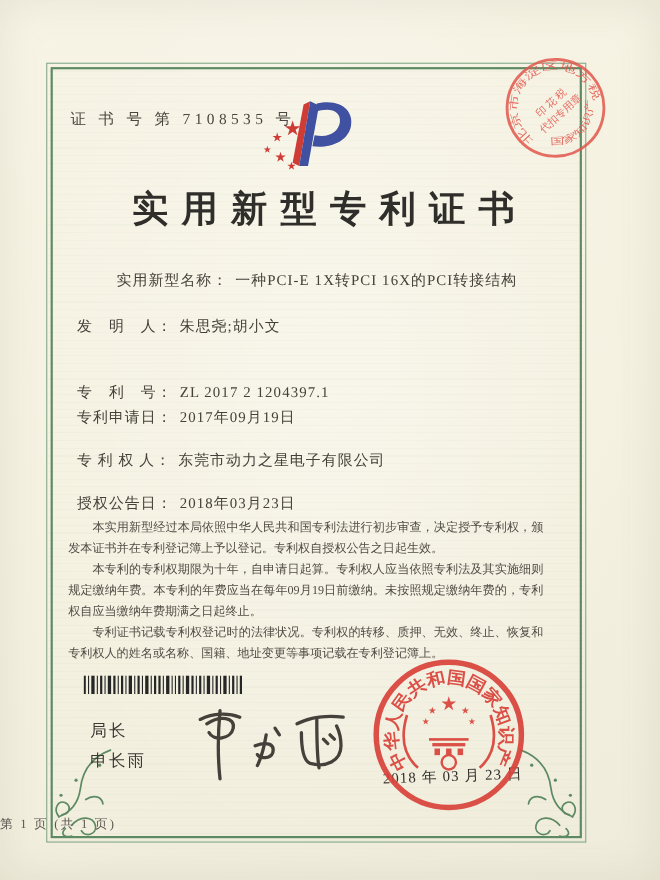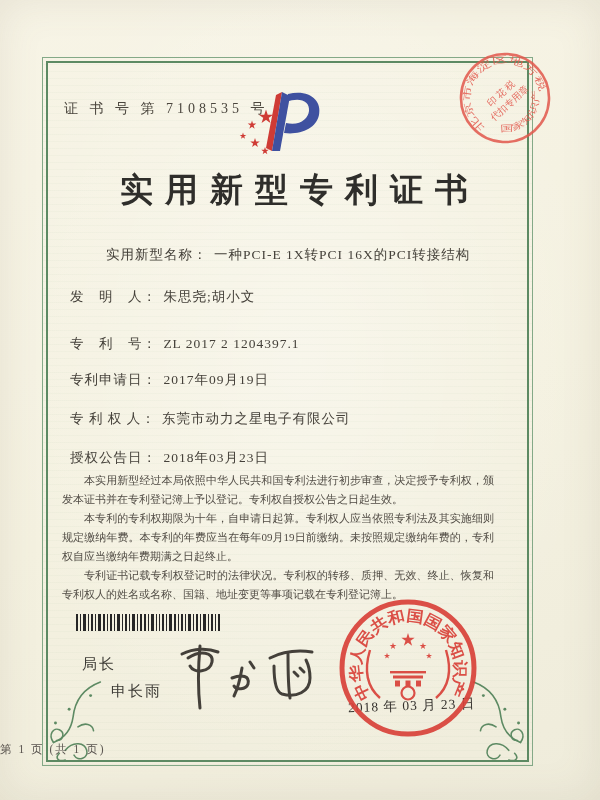--- a/index.html
+++ b/index.html
@@ -92,21 +92,21 @@
   <div class="title">实用新型专利证书</div>
 
   <div class="row" style="top:246px;margin-left:36px;">
     <span class="lbl">实用新型名称：</span>
     <span class="val">一种PCI-E 1X转PCI 16X的PCI转接结构</span>
   </div>
   <div class="row" style="top:288px;">
     <span class="lbl">发　明　人：</span>
     <span class="val">朱思尧;胡小文</span>
   </div>
-  <div class="row" style="top:335px;text-align:right;">
+  <div class="row" style="top:348px;text-align:right;">
     <span class="lbl">专　利　号：</span>
     <span class="val">ZL 2017 2 1204397.1</span>
   </div>
   <div class="row" style="top:371px;">
     <span class="lbl">专利申请日：</span>
     <span class="val">2017年09月19日</span>
   </div>
   <div class="row" style="top:410px;">
     <span class="lbl">专 利 权 人：</span>
     <span class="val">东莞市动力之星电子有限公司</span>
@@ -160,21 +160,21 @@
       <rect x="124" width="1" height="17"></rect>
         <rect x="127" width="3" height="17"></rect>
         <rect x="132" width="1" height="17"></rect>
       <rect x="135" width="2" height="17"></rect>
         <rect x="139" width="1" height="17"></rect>
         <rect x="142" width="2" height="17"></rect>
     </g>
   </svg>
 
   <div class="signer" style="top:655px;">局长</div>
-  <div class="signer" style="top:682px;margin-left:29px;">申长雨</div>
+  <div class="signer" style="top:682px;">申长雨</div>
 
   <svg class="abs" style="left:170px;top:628px;" width="170" height="95" viewBox="0 0 170 95">
     <g fill="none" stroke="#44403a" stroke-width="3" stroke-linecap="round">
       <path d="M30,18 C28,40 28,62 30,80"></path>
       <path d="M18,30 C30,22 44,24 42,34 C40,44 24,46 20,38"></path>
       <path d="M12,26 C24,20 38,20 48,24"></path>
       <path d="M72,40 C70,52 68,60 64,68"></path>
       <path d="M62,50 C72,46 80,48 78,56 C76,62 66,62 64,58"></path>
       <path d="M80,34 L84,40"></path>
       <path d="M100,30 C112,24 128,22 142,24"></path>

